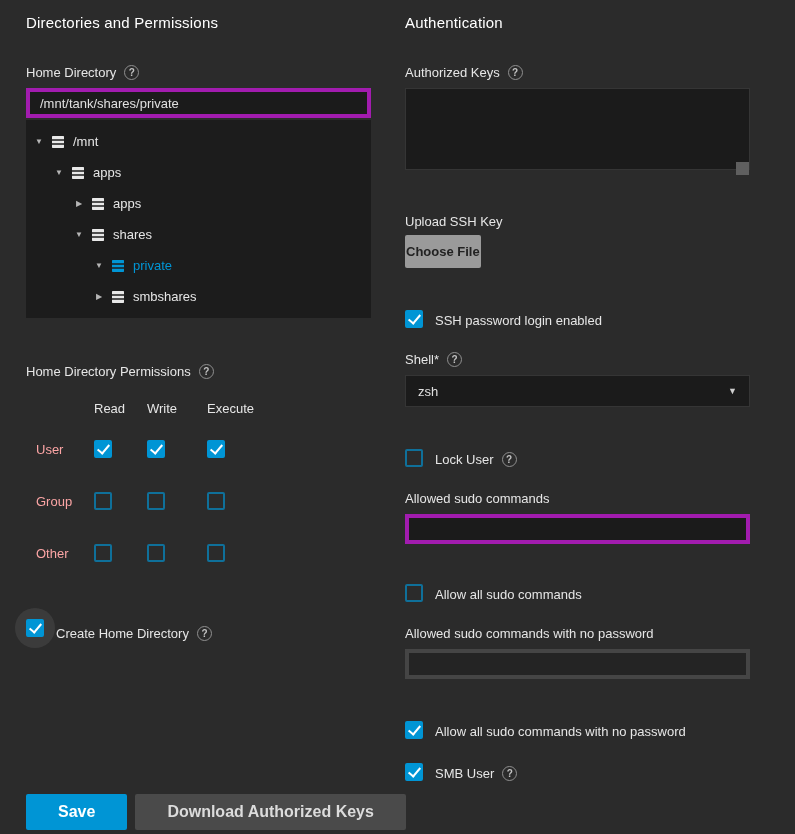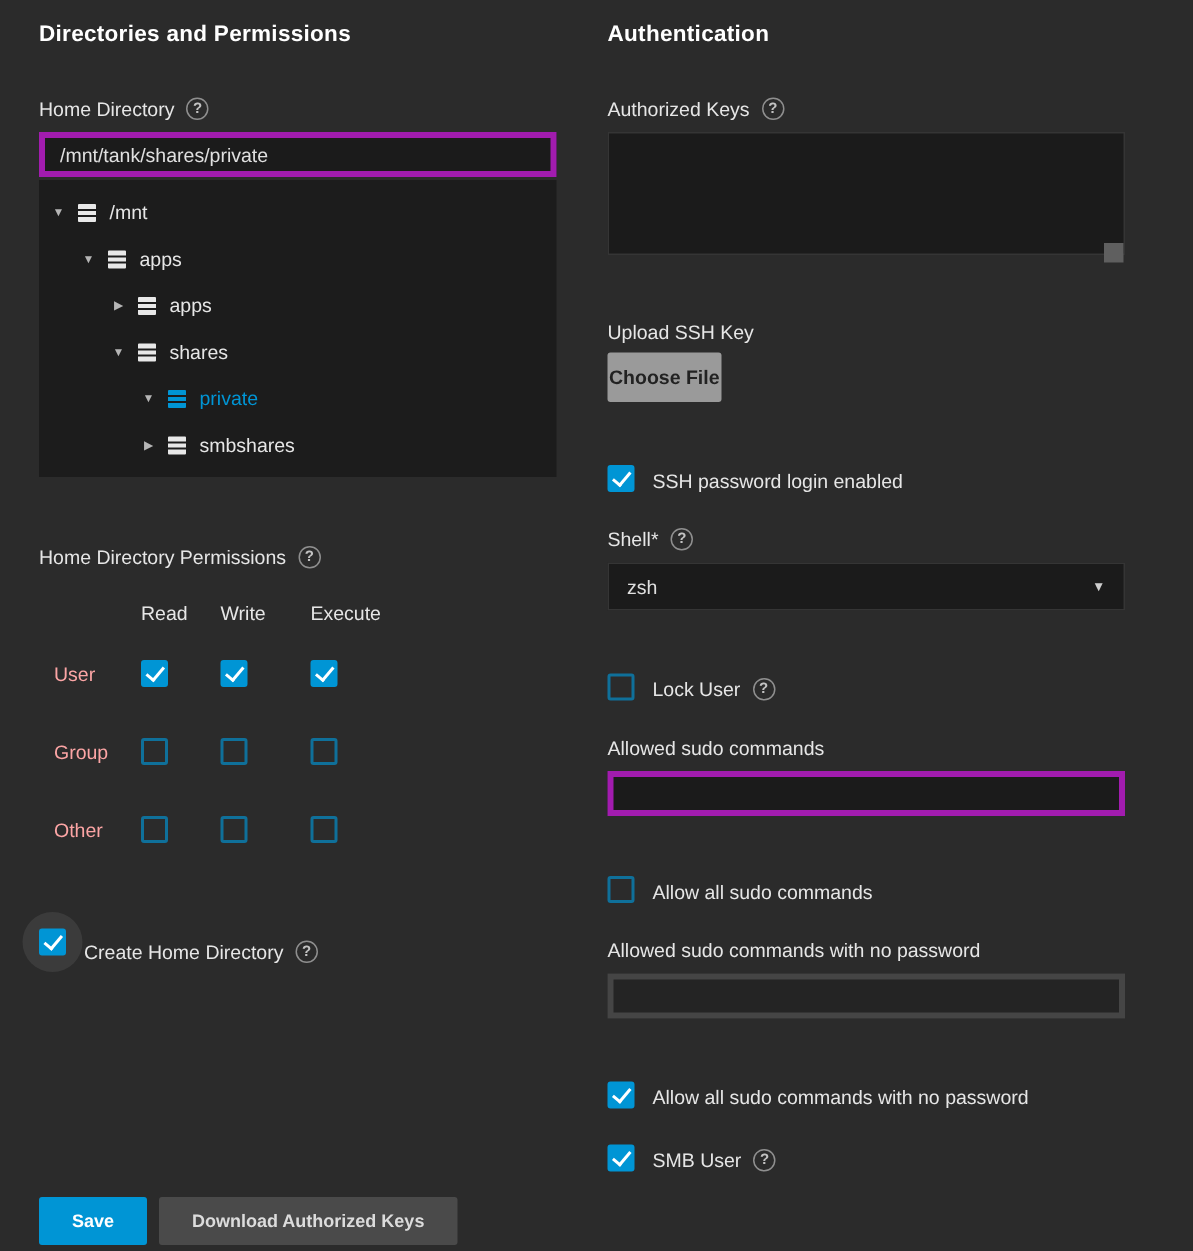--- a/index.html
+++ b/index.html
@@ -9,21 +9,21 @@
     font-family:"Liberation Sans", sans-serif;
     color:#e0e0e0;
     overflow:hidden;
     position:relative;
   }
   .page { display:flex; padding:14px 0 0 26px; }
   .col { display:flex; flex-direction:column; align-items:flex-start; }
   .col.left  { width:345px; }
   .col.right { width:345px; margin-left:34px; }
 
-  h2.section-title { font-size:15px; font-weight:bold; color:#ffffff; letter-spacing:.2px;text-align:center; }
+  h2.section-title { font-size:15px; font-weight:normal; color:#ffffff; letter-spacing:.2px;text-align:center; }
 
   .field-label-row { display:flex; align-items:center; }
   .label { font-size:13px; color:#e6e6e6; }
   .help {
     display:inline-flex; align-items:center; justify-content:center;
     width:15px; height:15px; margin-left:8px;
     border:1.5px solid #8f8f8f; border-radius:50%;
     color:#c2c2c2; font-size:10px; font-weight:bold; cursor:pointer;
     flex:0 0 auto;
   }
@@ -84,22 +84,22 @@
   .select {
     width:345px; height:32px; background:#1b1b1b; border:1px solid #353535;
     display:flex; align-items:center; padding:0 12px; cursor:pointer;
   }
   .select .sel-value { font-size:13px; color:#e0e0e0; flex:1; }
   .sel-caret { font-size:9px; color:#cfcfcf; }
 
   
   .footer { position:absolute; left:26px; bottom:4px; display:flex; gap:8px; }
   .btn {
-    border:none; font-family:"Liberation Sans", sans-serif; font-size:12px;
-    font-weight:bold; padding:9px 22px; border-radius:2px; cursor:pointer;
+    border:none; font-family:"Liberation Sans", sans-serif; font-size:16px;
+    font-weight:bold; padding:9px 32px; border-radius:2px; cursor:pointer;
   }
   .btn-primary { background:#0095d5; color:#ffffff; }
   .btn-secondary { background:#4a4a4a; color:#dcdcdc; }
   .btn-file { background:#9a9a9a; color:#222222; border:none; font-weight:bold; font-size:13px; padding:9px 1px; border-radius:2px; cursor:pointer; font-family:"Liberation Sans", sans-serif; }
 
   
   .mt8{margin-top:8px}.mt6{margin-top:6px}.mt24{margin-top:24px}.mt34{margin-top:34px}
   .mt36{margin-top:24px}.mt40{margin-top:40px}.mt42{margin-top:42px}.mt44{margin-top:44px}
   .mt46{margin-top:46px}
 </style>

